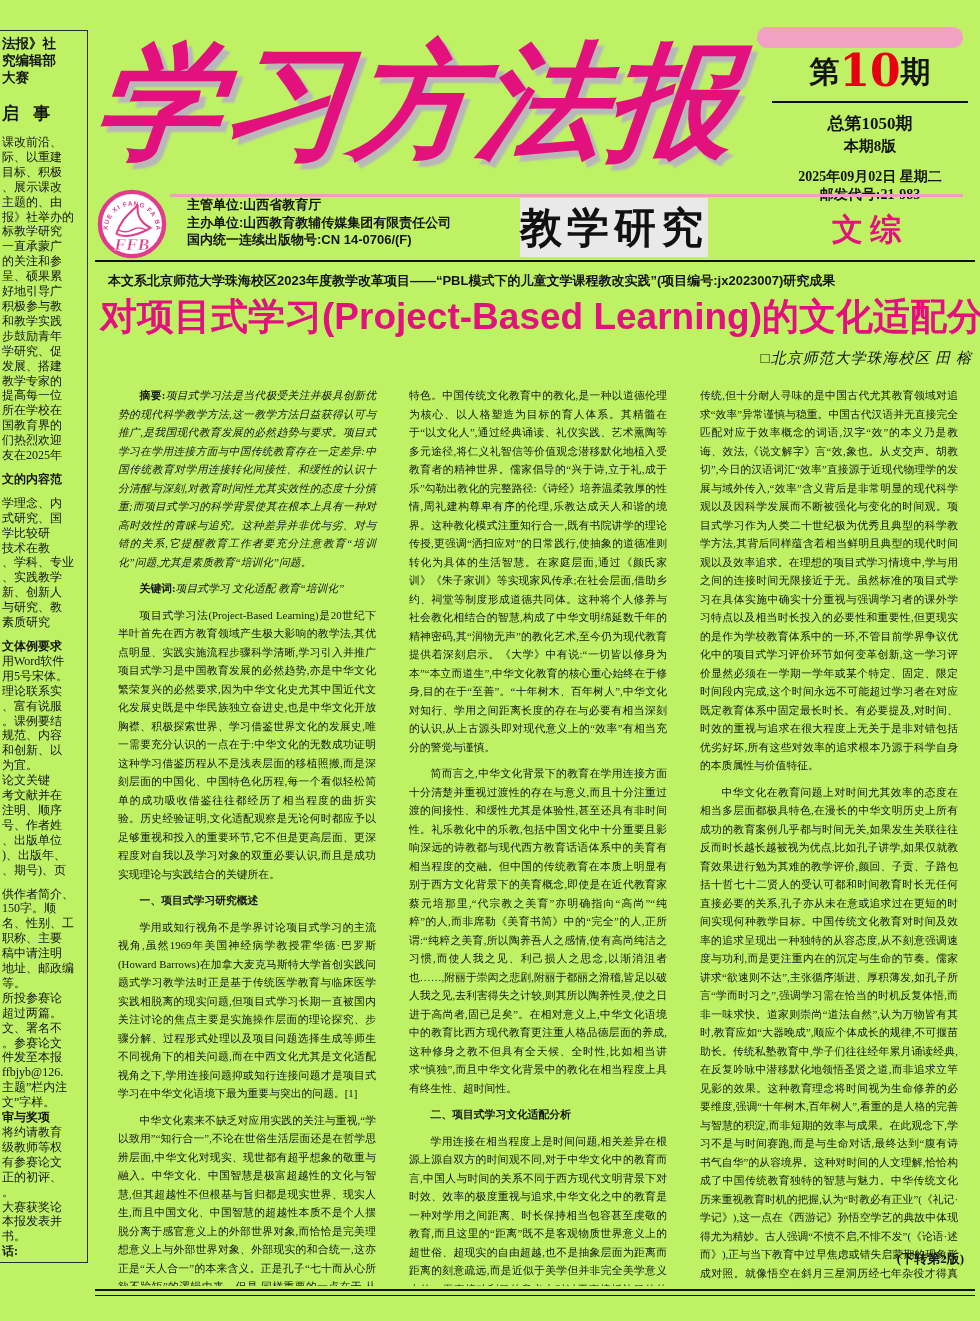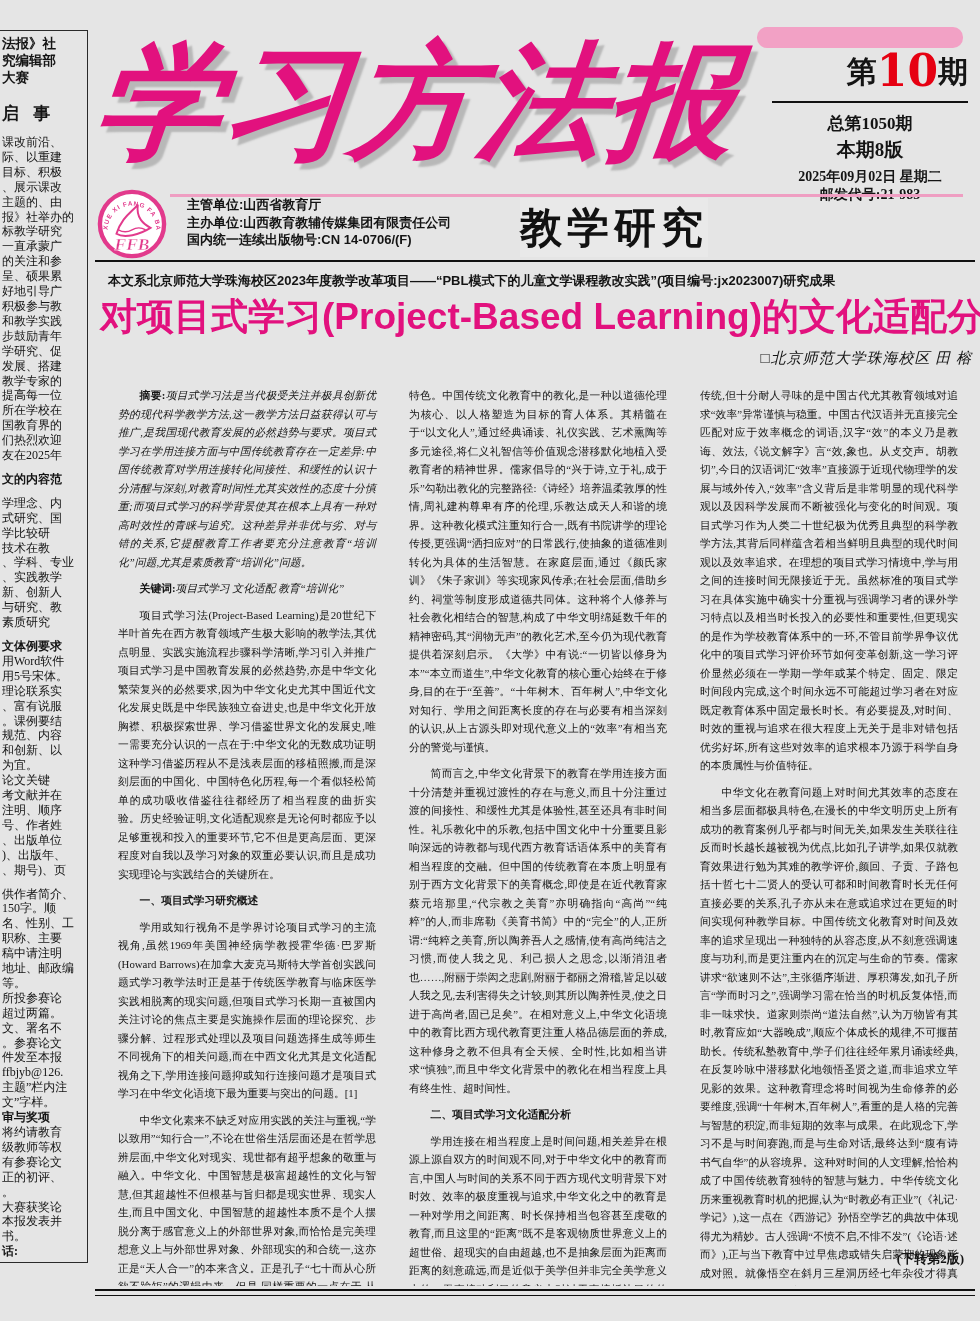--- a/index.html
+++ b/index.html
@@ -1,40 +1,40 @@
 <!DOCTYPE html>
 <html style="--magenta: #e2117e; --red: #e60012; --pink: #f2a1c5; --graybox: #e9e9e9;"><head>
 <meta charset="utf-8">
 <style>
   :root{ --magenta:#e2117e; --red:#e60012; --pink:#f2a1c5; --graybox:#e9e9e9; }
   html,body{margin:0;padding:0;background:#fff;}
-  .page{position:relative;width:980px;height:1321px;background:#e5e5e5;overflow:hidden;
+  .page{position:relative;width:980px;height:1321px;background:#bef264;overflow:hidden;
         font-family:"Liberation Serif",serif;color:#141414;}
 
   
   .sidebar{position:absolute;left:0;top:30px;width:88px;height:1233px;box-sizing:border-box;
            border:1.5px solid #2a2a2a;border-left:none;padding:4px 4px 0 2px;overflow:hidden;}
   .sline{font-size:12px;line-height:14.9px;min-height:14.9px;white-space:nowrap;}
   .sline.b1{font-weight:bold;font-size:13.5px;line-height:17px;min-height:17px;}
   .sline.btitle{font-weight:bold;font-size:17px;line-height:25px;min-height:25px;letter-spacing:5px;margin-top:15px;}
   .sline.b2{font-weight:bold;}
   .sline.gap{min-height:9px;height:9px;}
 
   
   .pinkbar{position:absolute;left:757px;top:27px;width:206px;height:21px;background:var(--pink);border-radius:10px;}
   .masthead-title{position:absolute;left:96px;top:24px;width:670px;height:168px;
         font-size:126px;line-height:158px;font-weight:bold;font-style:italic;color:var(--magenta);
         letter-spacing:2px;white-space:nowrap;transform:skewX(-6deg);
         text-shadow:6px 6px 2px #b8b8b8;}
-  .issue{position:absolute;left:772px;top:52px;width:196px;text-align:right;font-weight:bold;
+  .issue{position:absolute;left:772px;top:52px;width:196px;text-align:center;font-weight:bold;
          font-size:30px;border-bottom:2.5px solid #111;padding-bottom:8px;}
   .issue .rednum{color:var(--red);font-size:44px;font-family:"DejaVu Serif",serif;line-height:30px;vertical-align:-4px;}
   .m-line{position:absolute;left:772px;width:196px;text-align:center;font-weight:bold;}
   .total-issue{top:112px;font-size:17px;}
-  .pages{top:137px;font-size:19px;}
+  .pages{top:137px;font-size:15px;}
   .date{top:168px;font-size:14px;}
   .postal{top:186px;font-size:14px;}
 
   .logo{position:absolute;left:97px;top:189px;}
   .pinkrule{position:absolute;left:170px;top:194px;width:793px;height:3px;background:#ef9ec2;}
   .publisher{position:absolute;left:187px;top:196px;font-family:"Liberation Sans",sans-serif;
              font-size:13px;font-weight:bold;line-height:17.5px;}
   .banner{position:absolute;left:520px;top:198px;width:188px;height:59px;background:var(--graybox);
           display:flex;align-items:center;justify-content:center;font-size:42px;font-weight:bold;
           letter-spacing:5px;font-family:"Liberation Sans",sans-serif;color:#111;}
@@ -179,20 +179,21 @@
   <div class="pinkrule"></div>
 
   <div class="publisher">
 
   <div><span>主管单位:山西省教育厅</span></div>
       <div><span>主办单位:山西教育教辅传媒集团有限责任公司</span></div>
       <div><span>国内统一连续出版物号:CN 14-0706/(F)</span></div>
     </div>
 
   <div class="banner">教学研究</div>
+  <div class="category">文综</div>
   <div class="blackrule"></div>
 
   <div class="note">本文系北京师范大学珠海校区2023年度教学改革项目——“PBL模式下的儿童文学课程教改实践”(项目编号:jx2023007)研究成果</div>
   <div class="headline">对项目式学习(Project-Based Learning)的文化适配分析</div>
   <div class="author">□北京师范大学珠海校区  田  榕</div>
 
   <div class="columns">
     <div class="colmn">
 
     <p class="para kai"><b class="plabel">摘要:</b><span>项目式学习法是当代极受关注并极具创新优势的现代科学教学方法,这一教学方法日益获得认可与推广,是我国现代教育发展的必然趋势与要求。项目式学习在学用连接方面与中国传统教育存在一定差异:中国传统教育对学用连接转化间接性、和缓性的认识十分清醒与深刻,对教育时间性尤其实效性的态度十分慎重;而项目式学习的科学背景使其在根本上具有一种对高时效性的青睐与追究。这种差异并非优与劣、对与错的关系,它提醒教育工作者要充分注意教育“培训化”问题,尤其是素质教育“培训化”问题。</span></p>

